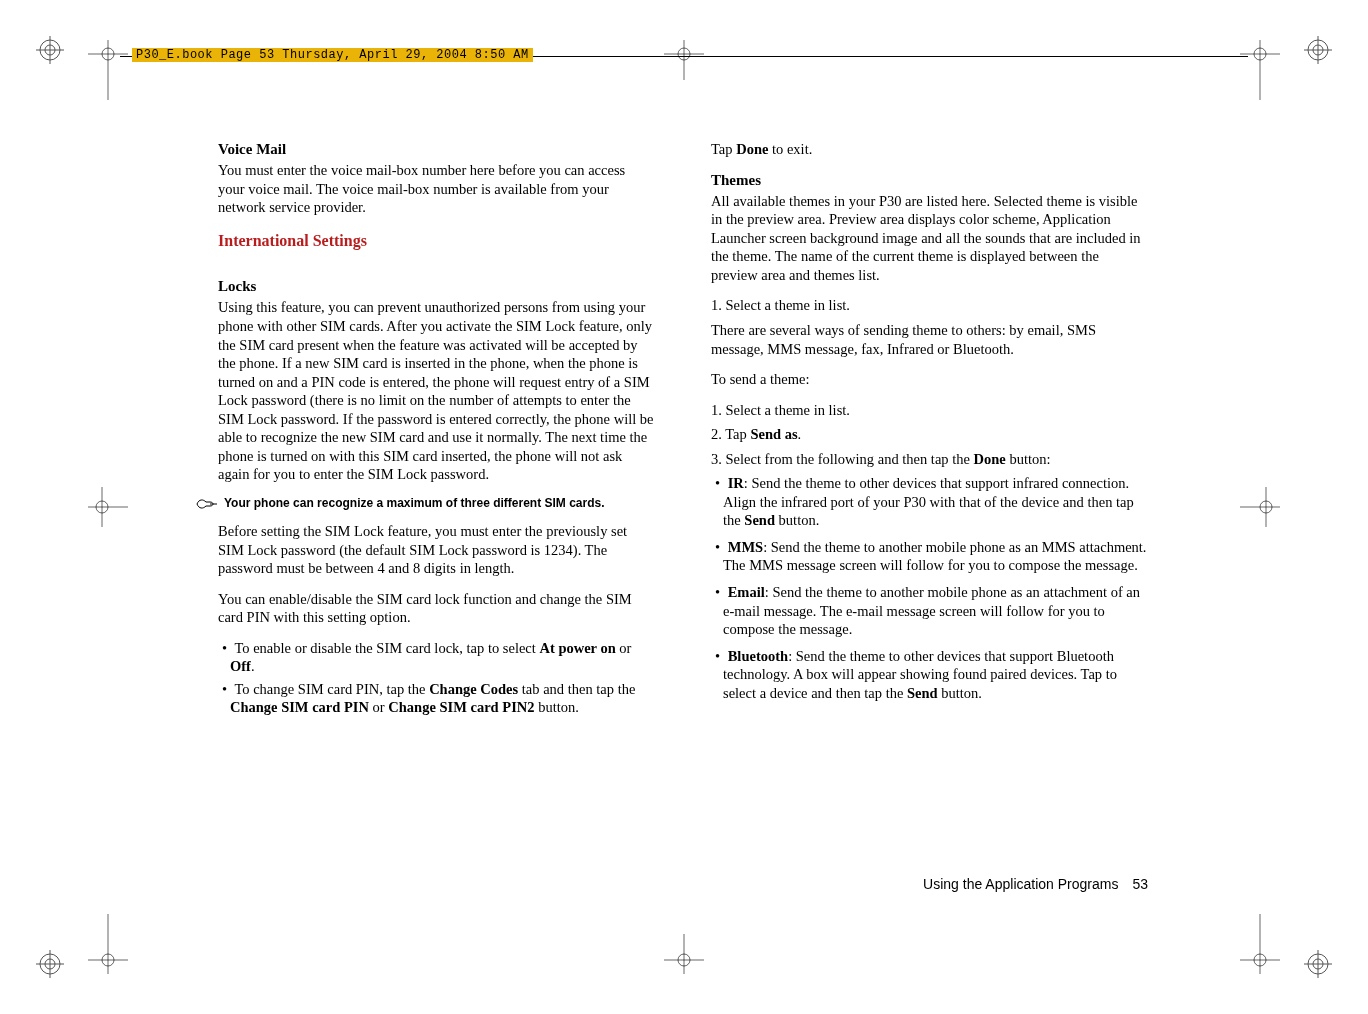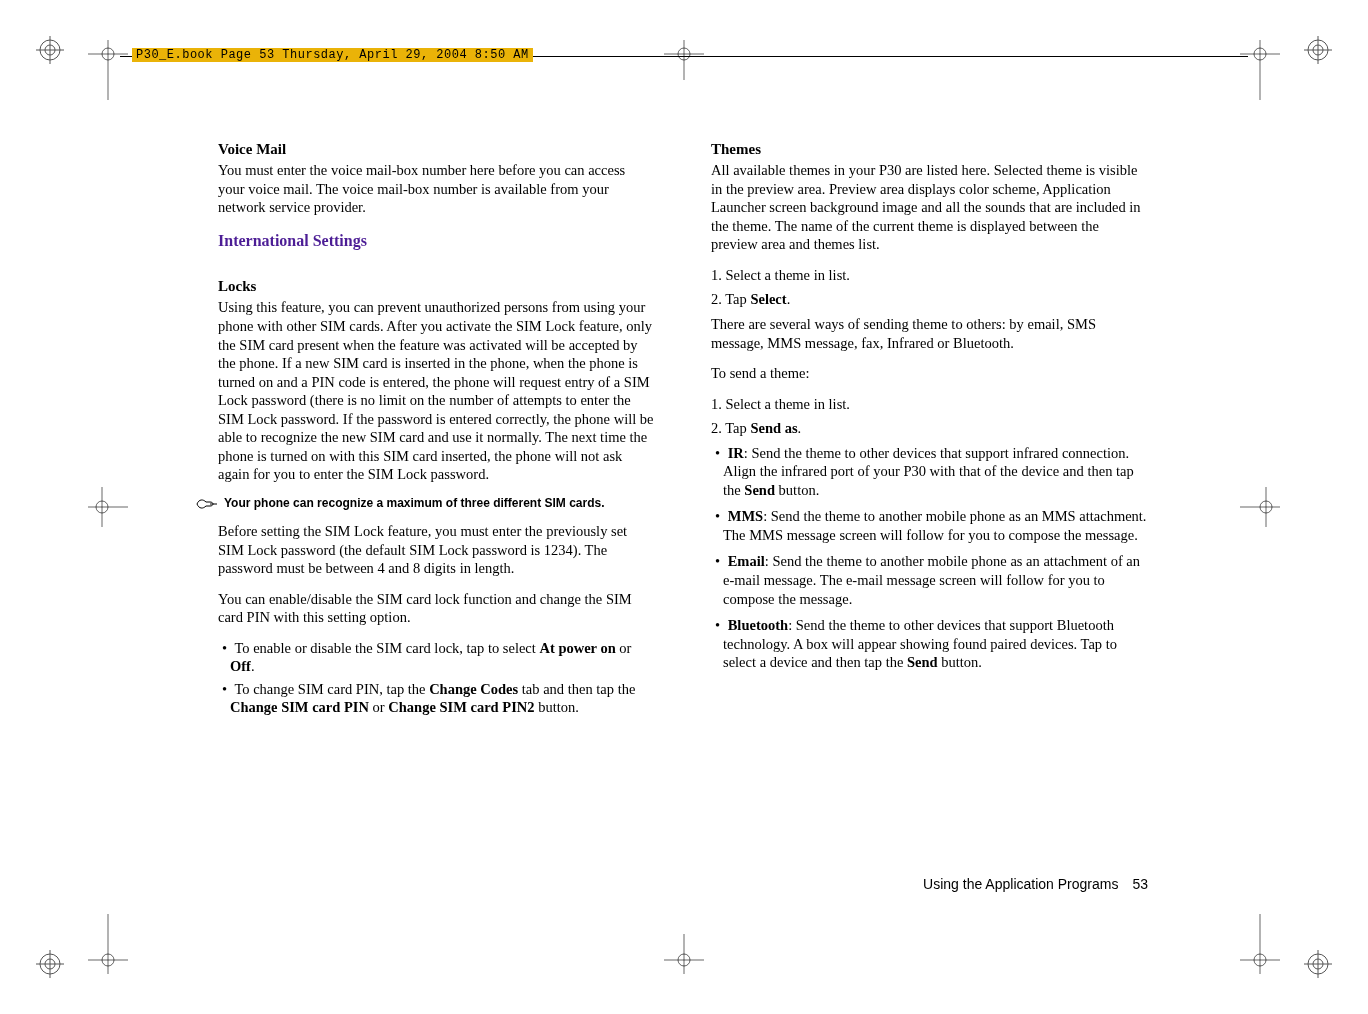--- a/index.html
+++ b/index.html
@@ -55,21 +55,21 @@
   .h3 {
     font-family: Georgia, serif;
     font-weight: 700;
     font-size: 15px;
     margin-top: 0;
     margin-bottom: 2px;
   }
   .h2red {
     font-family: Georgia, serif;
     font-weight: 700;
-    color: #4c1d95;
+    color: #b91c1c;
     font-size: 16px;
     margin-top: 14px;
     margin-bottom: 14px;
   }
   .para { margin-bottom: 12px; }
   .b { font-weight: 700; }
   .note-row { display: flex; align-items: flex-start; gap: 6px; margin: 8px 0 10px 0; margin-left: -22px; }
   .note-icon { width: 22px; height: 16px; flex-shrink: 0; }
   .note-text {
     font-family: Arial, Helvetica, sans-serif;
@@ -213,35 +213,38 @@
 
     <div class="bullet">
       <span>To enable or disable the SIM card lock, tap to select </span><span class="b">At power on</span><span> or </span><span class="b">Off</span><span>.</span>
     </div>
     <div class="bullet">
       <span>To change SIM card PIN, tap the </span><span class="b">Change Codes</span><span> tab and then tap the </span><span class="b">Change SIM card PIN</span><span> or </span><span class="b">Change SIM card PIN2</span><span> button.</span>
     </div>
   </div>
 
   <div class="col">
+    <div class="para">
+      <span>Tap </span><span class="b">Done</span><span> to exit.</span>
+    </div>
 
     <div class="h3">Themes</div>
     <div class="para">All available themes in your P30 are listed here. Selected theme is visible in the preview area. Preview area displays color scheme, Application Launcher screen background image and all the sounds that are included in the theme. The name of the current theme is displayed between the preview area and themes list.</div>
 
     <div class="numbered">1. Select a theme in list.</div>
-    <div class="para numbered">
-      <span>2. Tap </span><span class="b">Select</span><span>.</span>
-    </div>
 
     <div class="para">There are several ways of sending theme to others: by email, SMS message, MMS message, fax, Infrared or Bluetooth.</div>
     <div class="para">To send a theme:</div>
     <div class="numbered">1. Select a theme in list.</div>
     <div class="numbered">
       <span>2. Tap </span><span class="b">Send as</span><span>.</span>
     </div>
+    <div class="para numbered">
+      <span>3. Select from the following and then tap the </span><span class="b">Done</span><span> button:</span>
+    </div>
 
     <div class="send-item">
       <span class="b">IR</span><span>: Send the theme to other devices that support infrared connection. Align the infrared port of your P30 with that of the device and then tap the </span><span class="b">Send</span><span> button.</span>
     </div>
     <div class="send-item">
       <span class="b">MMS</span><span>: Send the theme to another mobile phone as an MMS attachment. The MMS message screen will follow for you to compose the message.</span>
     </div>
     <div class="send-item">
       <span class="b">Email</span><span>: Send the theme to another mobile phone as an attachment of an e-mail message. The e-mail message screen will follow for you to compose the message.</span>
     </div>

